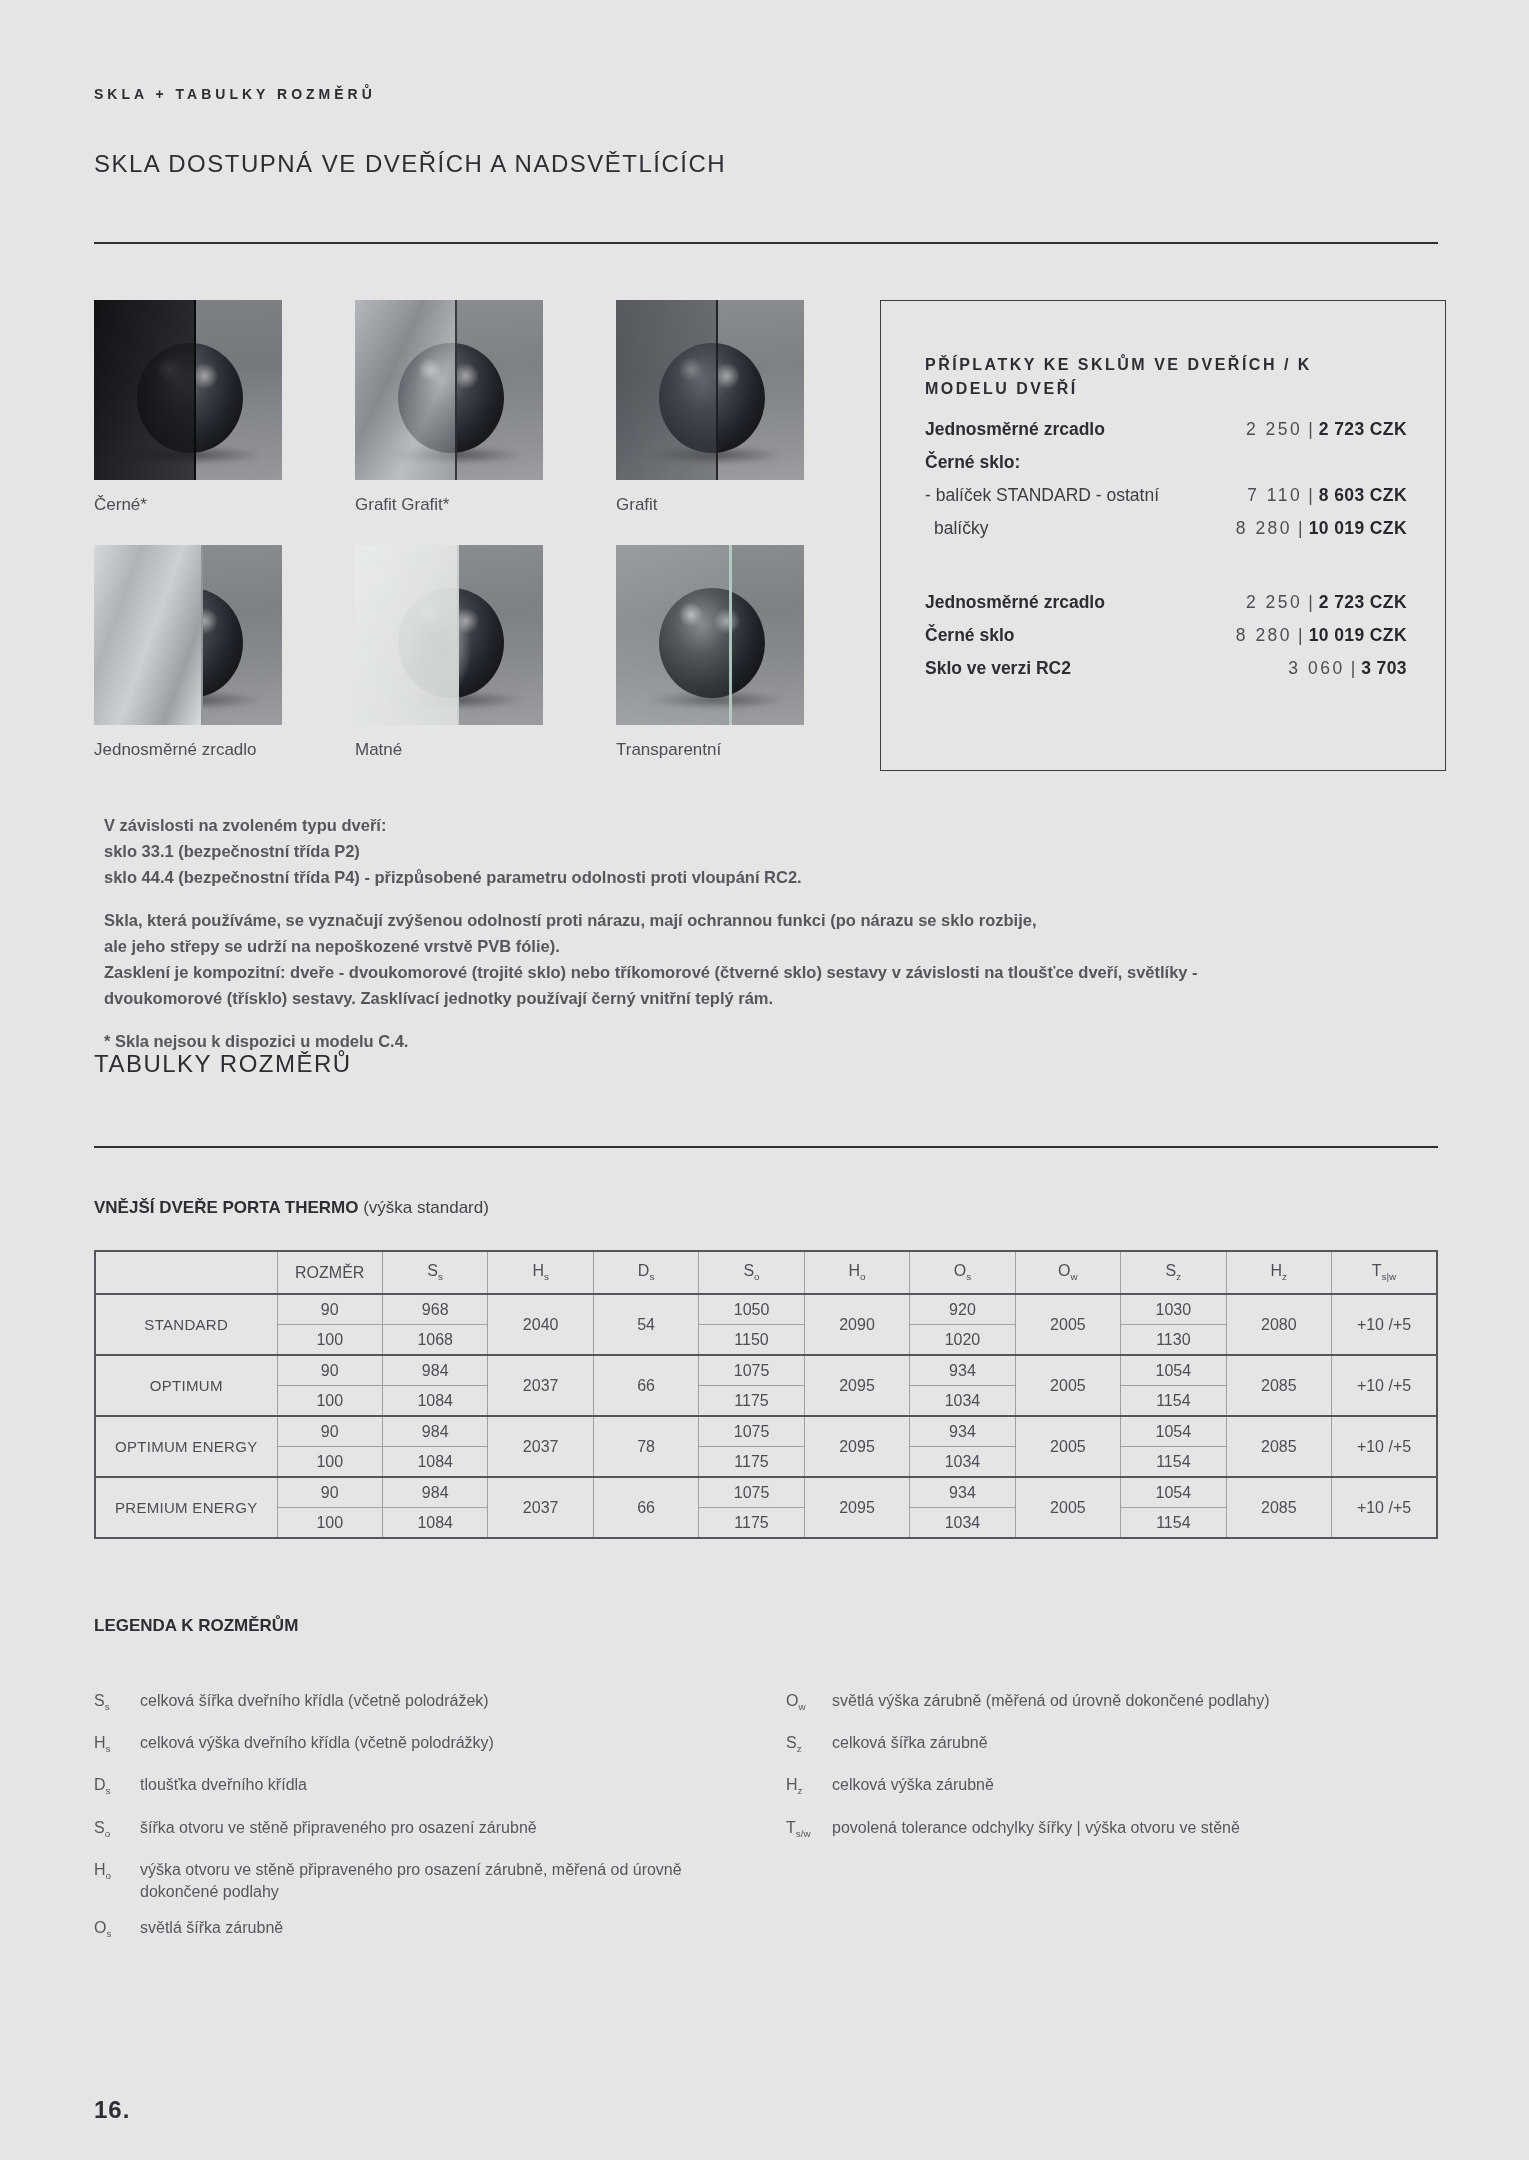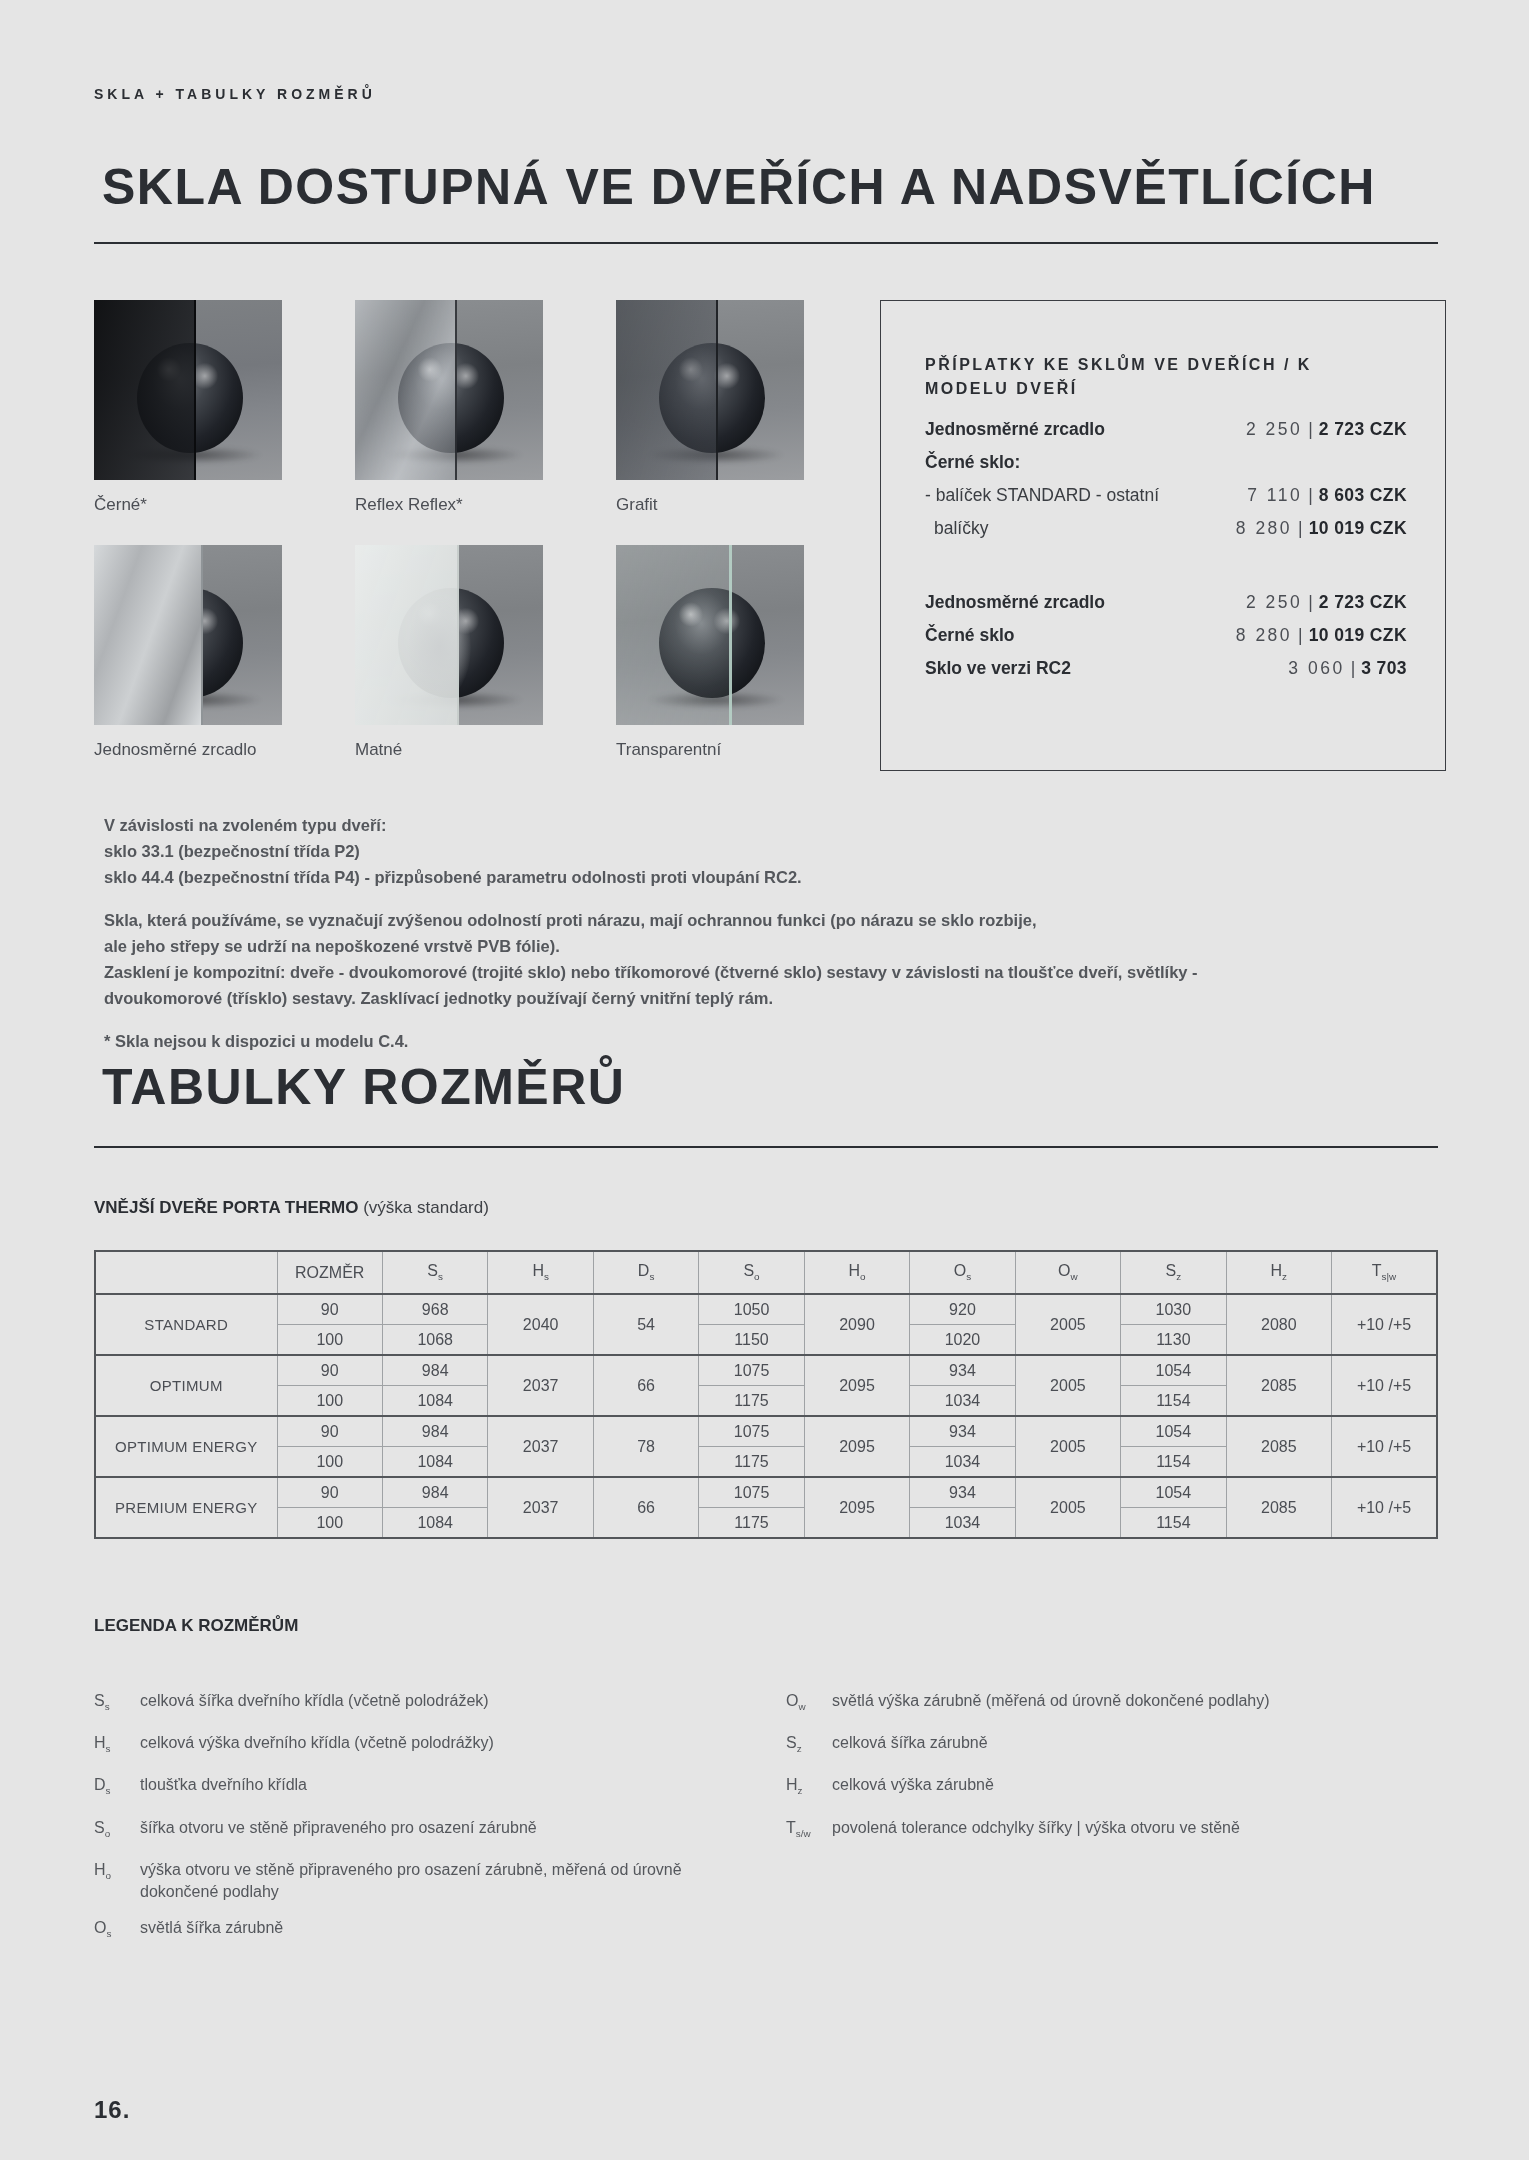--- a/index.html
+++ b/index.html
@@ -1,21 +1,21 @@
 <!DOCTYPE html>
 <html><head>
 <meta charset="utf-8">
 <style>
   html,body{margin:0;padding:0;background:#ffffff;}
   .page{position:relative;width:1529px;height:2160px;background:#e5e5e5;overflow:hidden;
         font-family:"Liberation Sans",sans-serif;color:#2b2e33;}
 
   .eyebrow{position:absolute;left:94px;top:86px;font-size:14px;font-weight:700;
            letter-spacing:4px;color:#2b2e33;}
-  .title{position:absolute;left:94px;margin:8px;font-size:50px;font-weight:700;
+  .title{position:absolute;left:94px;margin:0;font-size:24px;font-weight:400;
          letter-spacing:1.5px;color:#2b2e33;white-space:nowrap;}
   .t1{top:150px;} .t2{top:1050px;}
   .rule{position:absolute;left:94px;width:1344px;height:2px;background:#2b2e33;}
   .r1{top:242px;} .r2{top:1146px;}
 
   
   .samples{position:absolute;left:94px;top:300px;display:grid;
            grid-template-columns:repeat(3,188px);column-gap:73px;}
   .sample{height:245px;}
   .tile{position:relative;width:188px;height:180px;overflow:hidden;
@@ -112,21 +112,21 @@
           <div class="pane"></div>
         </div>
         <div class="sample-label">Černé*</div>
       </div>
       <div class="sample">
         <div class="tile grafit-reflex">
           <div class="sphere-shadow"></div>
           <div class="sphere"></div>
           <div class="pane"></div>
         </div>
-        <div class="sample-label">Reflex Reflex*</div>
+        <div class="sample-label">Grafit Grafit*</div>
       </div>
       <div class="sample">
         <div class="tile grafit">
           <div class="sphere-shadow"></div>
           <div class="sphere"></div>
           <div class="pane"></div>
         </div>
         <div class="sample-label">Grafit</div>
       </div>
       <div class="sample">

